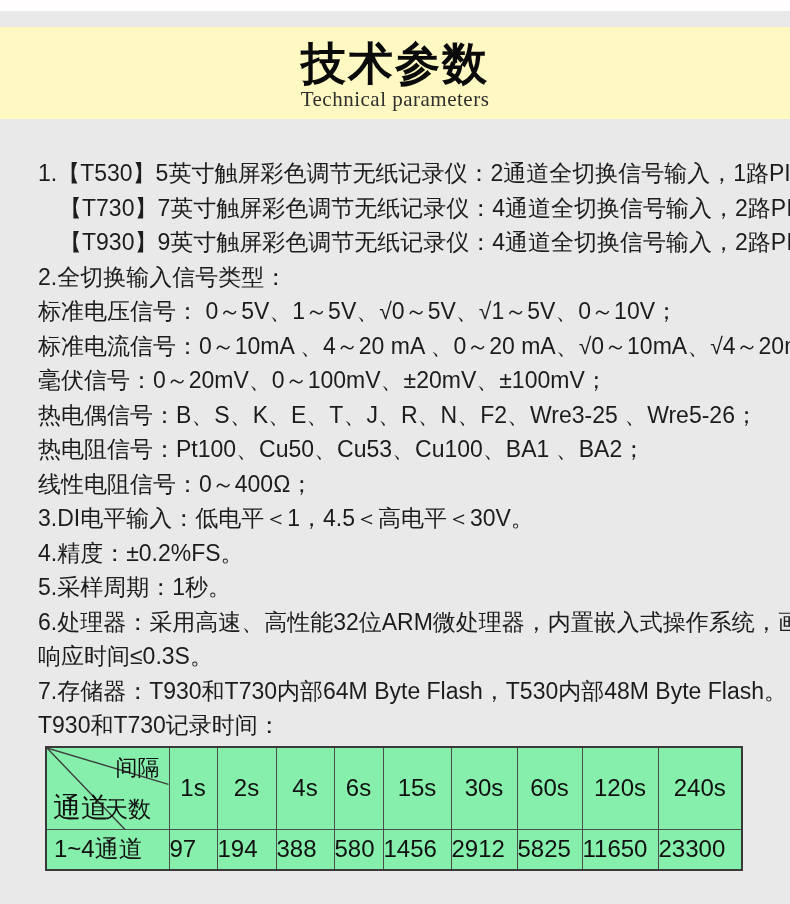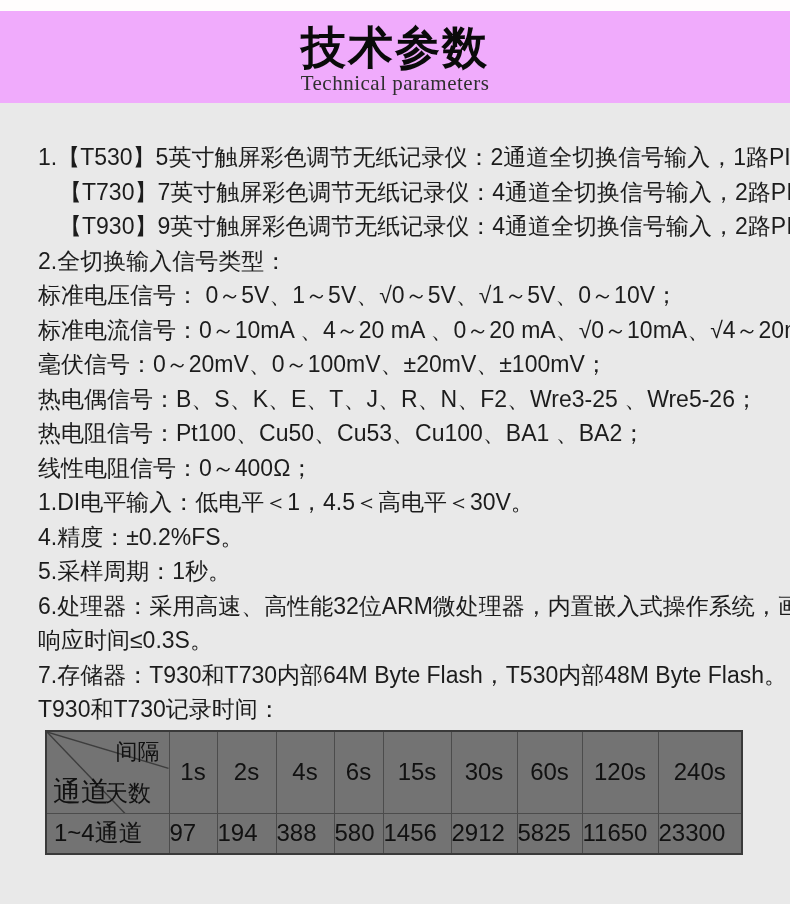--- a/index.html
+++ b/index.html
@@ -6,42 +6,42 @@
   .page {
     width:790px; height:904px;
     background:#e9e9e9;
     font-family:"Liberation Sans","DejaVu Sans",sans-serif;
     color:#1a1a1a;
     position:relative;
     overflow:hidden;
   }
   .top-strip { height:11px; background:#fffdfd; }
   .band {
-    height:92px; background:#f0abfc;
-    display:flex; flex-direction:column; align-items:center; justify-content:center;
+    height:92px; background:#fef9c3;
+    display:flex; flex-direction:column; align-items:center; justify-content:center;margin-top:16px;
   }
   .title {
     font-size:45px; font-weight:900; color:#0a0a0a;
     letter-spacing:2px; line-height:1; margin:6px 0 0 0;
   }
   .subtitle {
     font-size:21px; color:#2f2f2f; letter-spacing:0.5px; margin-top:1px;font-family:Liberation Serif, serif;
   }
   .content {
     padding:37px 20px 0 38px;
     font-size:23px; line-height:34.5px;
     color:#1c1c1c;
   }
   .line { white-space:nowrap; }
   .line.indent { padding-left:21px; }
 
   .rec-table {
     border-collapse:collapse; table-layout:fixed;
     margin:3px 0 0 7px;
-    background:#737373;
+    background:#86efac;
     border:2px solid #3a3a3a;
     color:#111;
   }
   .rec-table th, .rec-table td {
     border:1px solid #4c4c4c;
     padding:0;
   }
   .rec-table thead tr { height:83px; }
   .rec-table tbody tr { height:40px; }
   .interval-h {
@@ -72,21 +72,21 @@
     <div class="line">1.【T530】5英寸触屏彩色调节无纸记录仪：2通道全切换信号输入，1路PID控制。</div>
     <div class="line indent">【T730】7英寸触屏彩色调节无纸记录仪：4通道全切换信号输入，2路PID控制。</div>
     <div class="line indent">【T930】9英寸触屏彩色调节无纸记录仪：4通道全切换信号输入，2路PID控制。</div>
     <div class="line">2.全切换输入信号类型：</div>
     <div class="line">标准电压信号： 0～5V、1～5V、√0～5V、√1～5V、0～10V；</div>
     <div class="line">标准电流信号：0～10mA 、4～20 mA 、0～20 mA、√0～10mA、√4～20mA；</div>
     <div class="line">毫伏信号：0～20mV、0～100mV、±20mV、±100mV；</div>
     <div class="line">热电偶信号：B、S、K、E、T、J、R、N、F2、Wre3-25 、Wre5-26；</div>
     <div class="line">热电阻信号：Pt100、Cu50、Cu53、Cu100、BA1 、BA2；</div>
     <div class="line">线性电阻信号：0～400Ω；</div>
-    <div class="line">1.DI电平输入：低电平＜1，4.5＜高电平＜30V。</div>
+    <div class="line">3.DI电平输入：低电平＜1，4.5＜高电平＜30V。</div>
     <div class="line">4.精度：±0.2%FS。</div>
     <div class="line">5.采样周期：1秒。</div>
     <div class="line">6.处理器：采用高速、高性能32位ARM微处理器，内置嵌入式操作系统，画面切换</div>
     <div class="line">响应时间≤0.3S。</div>
     <div class="line">7.存储器：T930和T730内部64M Byte Flash，T530内部48M Byte Flash。</div>
     <div class="line">T930和T730记录时间：</div>
 
     <table class="rec-table">
       <colgroup>
         <col style="width:123px">

